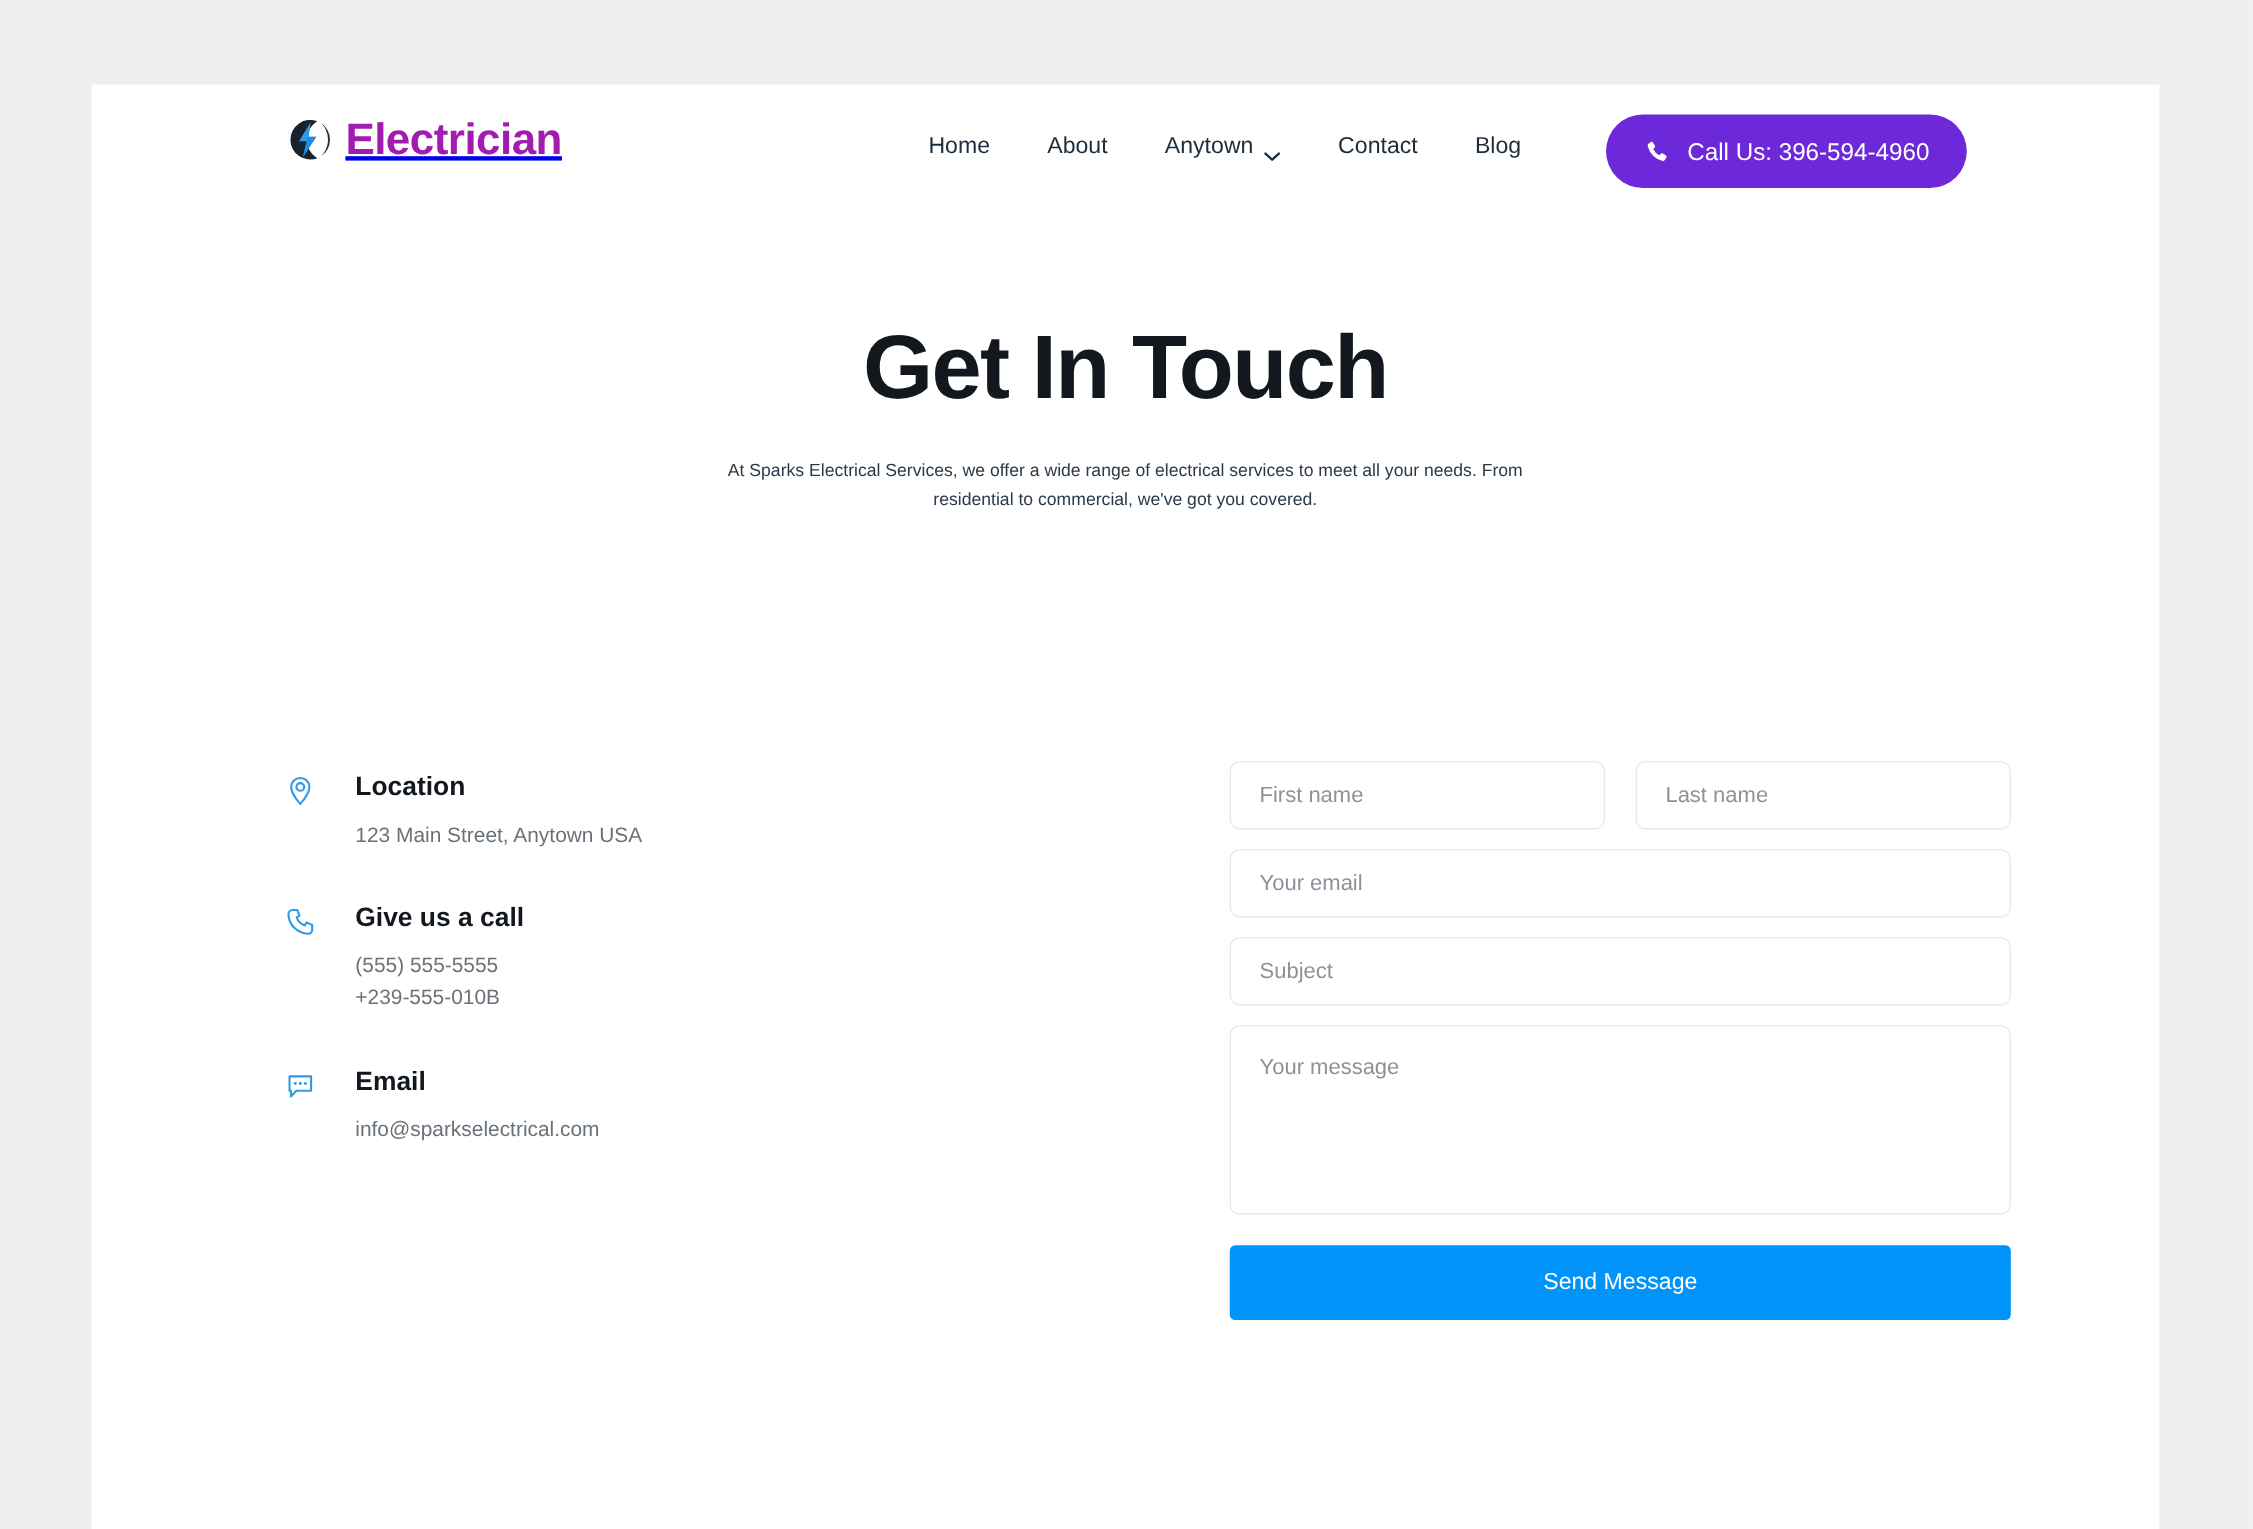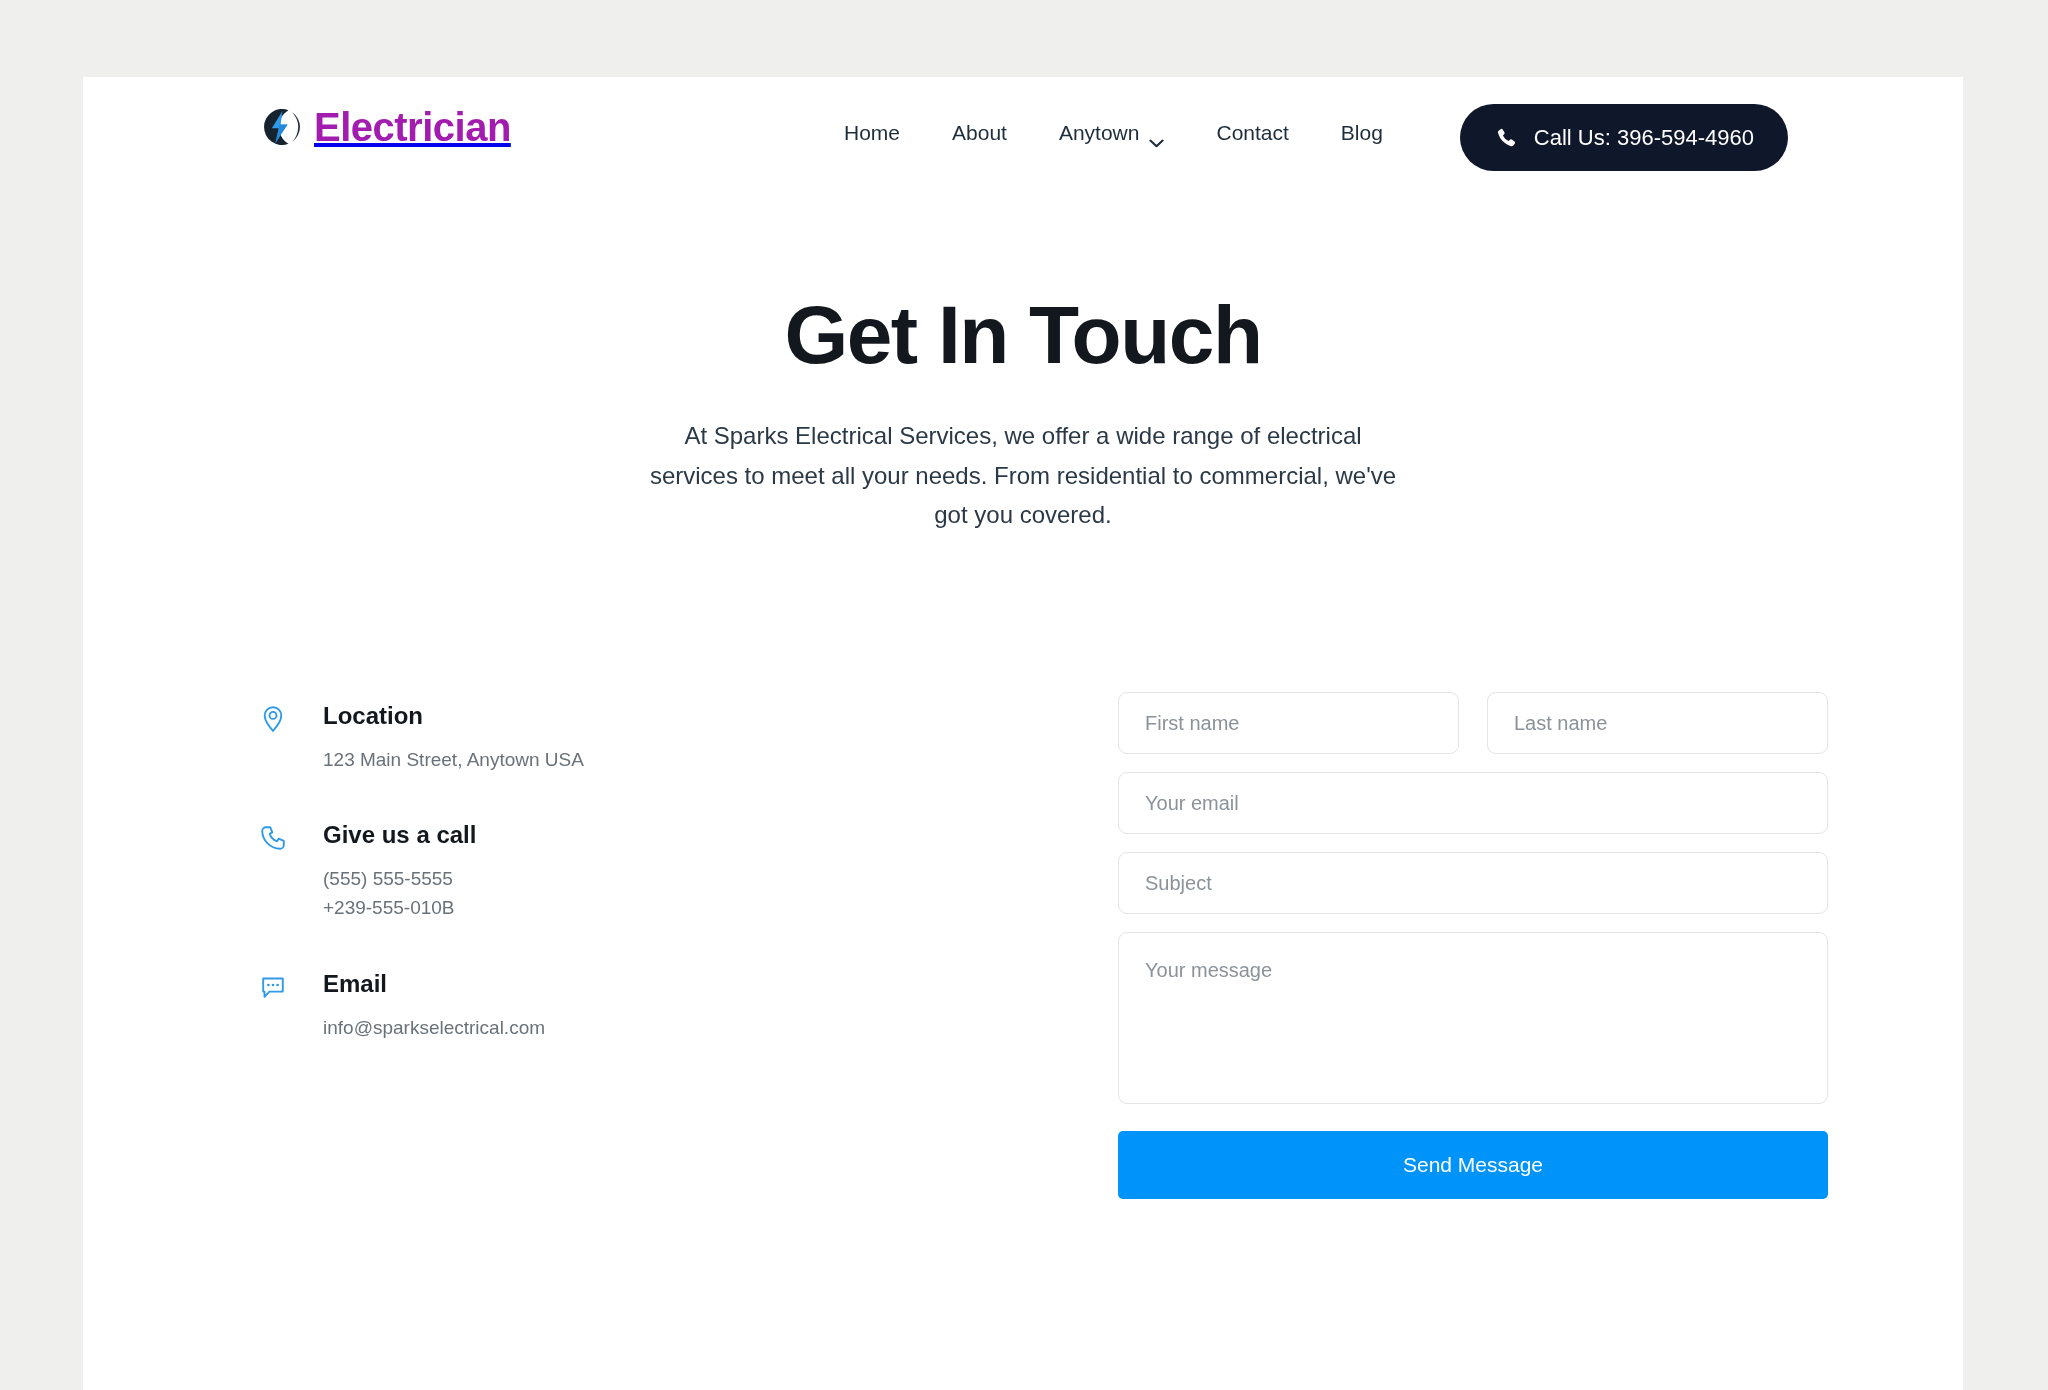--- a/index.html
+++ b/index.html
@@ -73,21 +73,21 @@
   }
 
   .call-btn {
     position: absolute;
     right: 175px;
     top: 27px;
     height: 67px;
     padding: 0 34px;
     border: none;
     border-radius: 40px;
-    background: #0f172a;
+    background: #6d28d9;
     color: #ffffff;
     font-size: 22px;
     font-family: "Liberation Sans", sans-serif;
     display: flex;
     align-items: center;
     gap: 16px;
     cursor: pointer;
     white-space: nowrap;
   }
   .call-btn svg { width: 24px; height: 24px; display: block; }
@@ -103,21 +103,21 @@
   .hero-title {
     font-size: 82px;
     font-weight: 700;
     color: #12181d;
     letter-spacing: -1.5px;
     line-height: 1.05;
   }
   .hero-sub {
     margin: 38px auto 0;
     width: 760px;
-    font-size: 24px;
+    font-size: 16px;
     line-height: 1.65;
     color: #2b3947;
   }
 
   
   .content {
     position: absolute;
     left: 0;
     top: 540px;
     width: 1880px;

